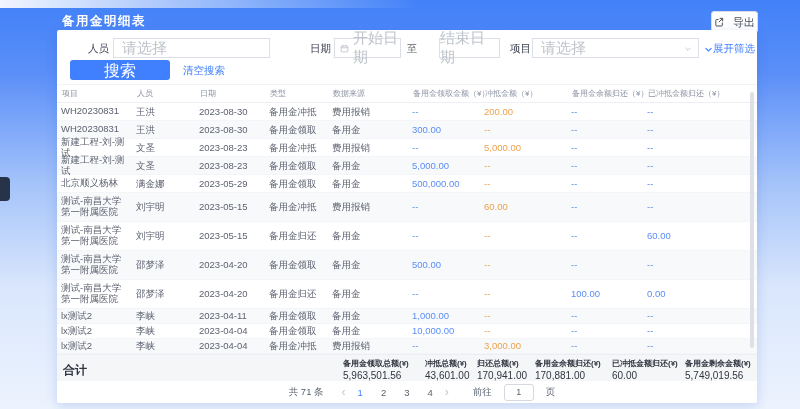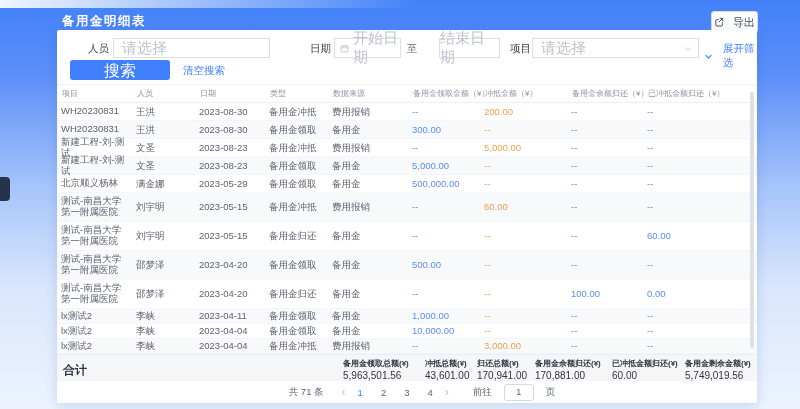--- a/index.html
+++ b/index.html
@@ -20,21 +20,21 @@
   .f-label{position:absolute;font-size:10.5px;color:#3c4150;top:12px;}
   .lbl-person{left:31px;} .lbl-date{left:253px;} .lbl-project{left:453px;}
   .f-input{position:absolute;top:8px;height:20px;border:1px solid #dcdfe6;border-radius:0;background:#fff;
       display:flex;align-items:center;font-size:15px;color:#bfc4cc;box-sizing:border-box;cursor:pointer;}
   .in-person{left:56px;width:157px;padding-left:8px;}
   .in-date-start{left:277px;width:67px;padding-left:5px;gap:4px;}
   .date-to{position:absolute;left:350px;top:12px;font-size:10px;color:#606266;}
   .in-date-end{left:382px;width:61px;justify-content:center;}
   .in-project{left:475px;width:167px;padding-left:8px;position:absolute;}
   .in-project .chev{position:absolute;right:6px;top:6px;}
-  .expand-link{position:absolute;left:647px;top:12px;font-size:10.5px;color:#4080fe;display:flex;align-items:center;gap:10px;cursor:pointer;}
+  .expand-link{position:absolute;left:647px;top:12px;font-size:10.5px;color:#4080fe;display:flex;align-items:center;gap:0;cursor:pointer;}
   .search-btn{position:absolute;left:13px;top:30px;width:100px;height:20px;background:#4080fe;color:#fff;border:none;
       border-radius:3px;font-size:16px;font-family:inherit;cursor:pointer;}
   .clear-link{position:absolute;left:126px;top:34px;font-size:10.5px;color:#4080fe;cursor:pointer;}
   
   :root{--cols:75px 63px 70px 63px 80px 72px 87px 76px 1fr;}
   .t-head{display:grid;grid-template-columns:var(--cols);padding-left:5px;height:19px;align-items:center;
       border-top:1px solid #f0f2f6;border-bottom:1px solid #edeff4;flex:none;box-sizing:border-box;}
   .th{font-size:8px;color:#8c93a3;white-space:nowrap;overflow:visible;}
   .t-body{flex:none;}
   .t-row{display:grid;grid-template-columns:var(--cols);padding-left:4px;height:18px;align-items:center;

